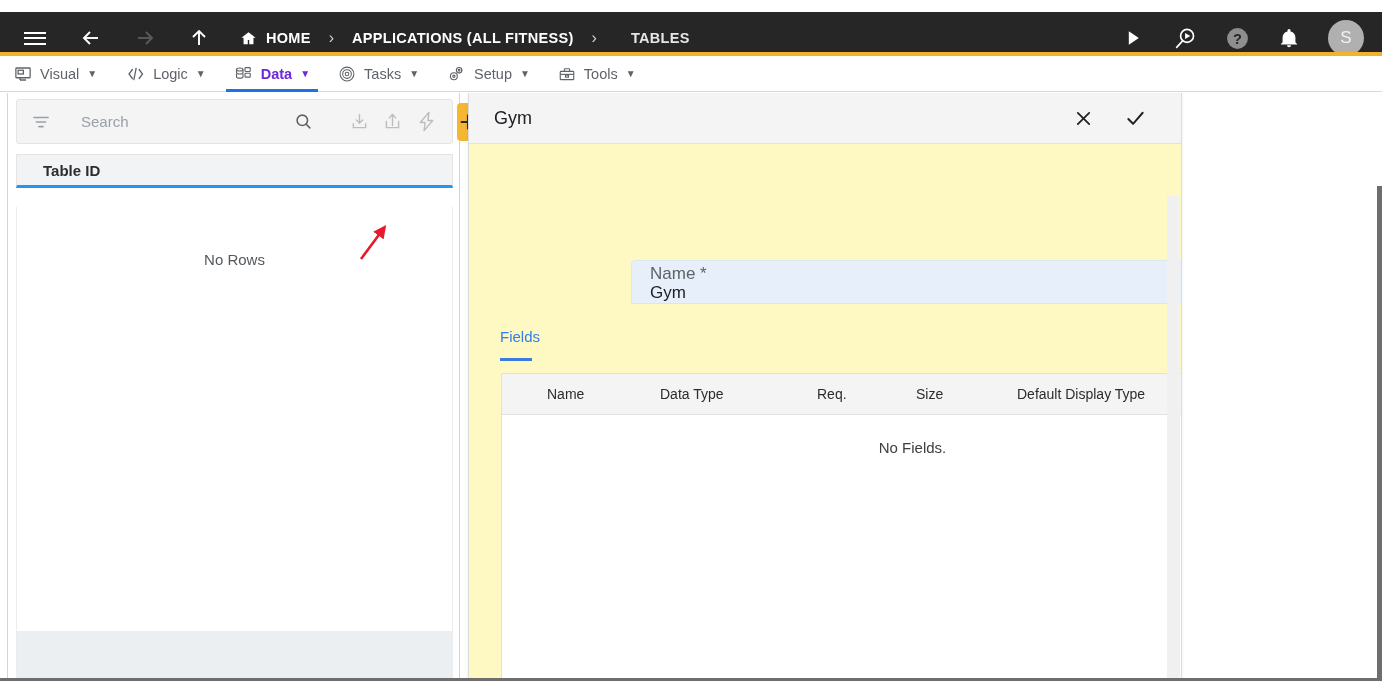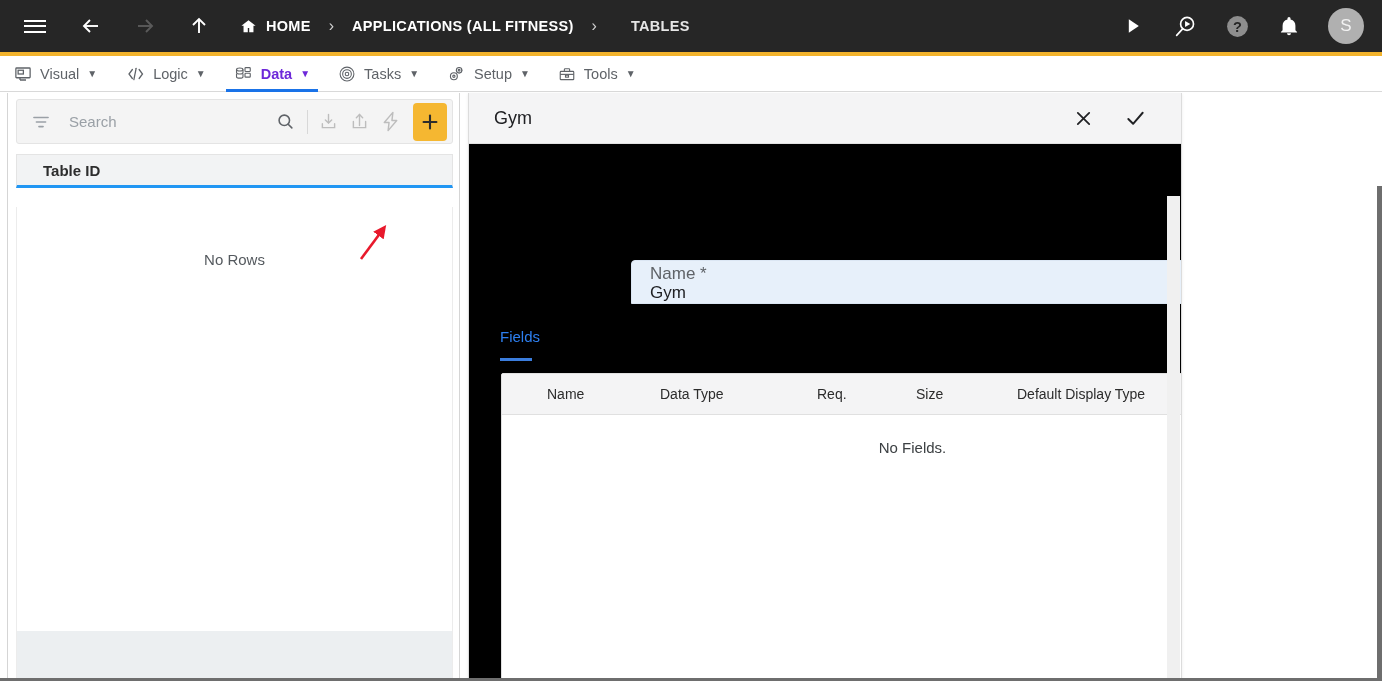--- a/index.html
+++ b/index.html
@@ -6,21 +6,21 @@
   html, body {
     margin: 0; padding: 0;
     width: 1382px; height: 681px;
     overflow: hidden;
     font-family: "Liberation Sans", sans-serif;
     background: #ffffff;
   }
 
   
   .topbar {
-    position: absolute; top: 0; left: 0;
+    position: absolute; top: 12px; left: 0;
     width: 1382px; height: 52px;
     background: #262626;
     display: flex; align-items: center;
   }
   .topbar-accent {
     position: absolute; top: 52px; left: 0;
     width: 1382px; height: 4px;
     background: #f2b32c;
   }
   .tb-icon {
@@ -82,21 +82,21 @@
   
   .left-panel {
     position: absolute; left: 7px; top: 0; width: 453px; height: 588px;
     background: #ffffff;
     border-left: 1px solid #d5d5d5;
     border-right: 1px solid #d5d5d5;
   }
   .search-bar {
     position: absolute; left: 8px; top: 6px; width: 437px; height: 45px;
     background: #f4f4f4; border: 1px solid #e4e4e4; border-radius: 3px;
-    display: flex; align-items: center;
+    display: flex; align-items: center; gap: 12px;
   }
   .filter-ico { margin-left: 14px; display:flex; align-items:center; color:#9aa0a6; }
   .search-input {
     flex: 1; border: none; outline: none; background: transparent;
     font-family: "Liberation Sans", sans-serif; font-size: 15px; color: #3c4043;
     margin-left: 16px;
   }
   .search-input::placeholder { color: #9aa0a6; }
   .sb-ico { width: 34px; display: flex; align-items: center; justify-content: center; color: #5f6368; }
   .sb-ico.muted { color: #bdbdbd; }
@@ -128,21 +128,21 @@
     background: #eceff1;
     border-left: 1px solid #ececec; border-right: 1px solid #ececec;
   }
 
   
   .annot-arrow { position: absolute; left: 350px; top: 124px; pointer-events: none; }
 
   
   .right-panel {
     position: absolute; left: 468px; top: 0; width: 714px; height: 588px;
-    background: #000000;
+    background: #fef9c3;
     border: 1px solid #dcdcdc; border-top: none;
     box-shadow: 0 1px 3px rgba(0,0,0,.08);
   }
   .rp-header {
     height: 51px; background: #f4f4f5; border-bottom: 1px solid #e2e2e2;
     display: flex; align-items: center; position: relative;
   }
   .rp-title { margin-left: 25px; font-size: 18px; color: #202124; }
   .rp-actions { position: absolute; right: 34px; display: flex; align-items: center; }
   .rp-actions > * { margin-left: 30px; color: #202124; display:flex; align-items:center; cursor:pointer; }

